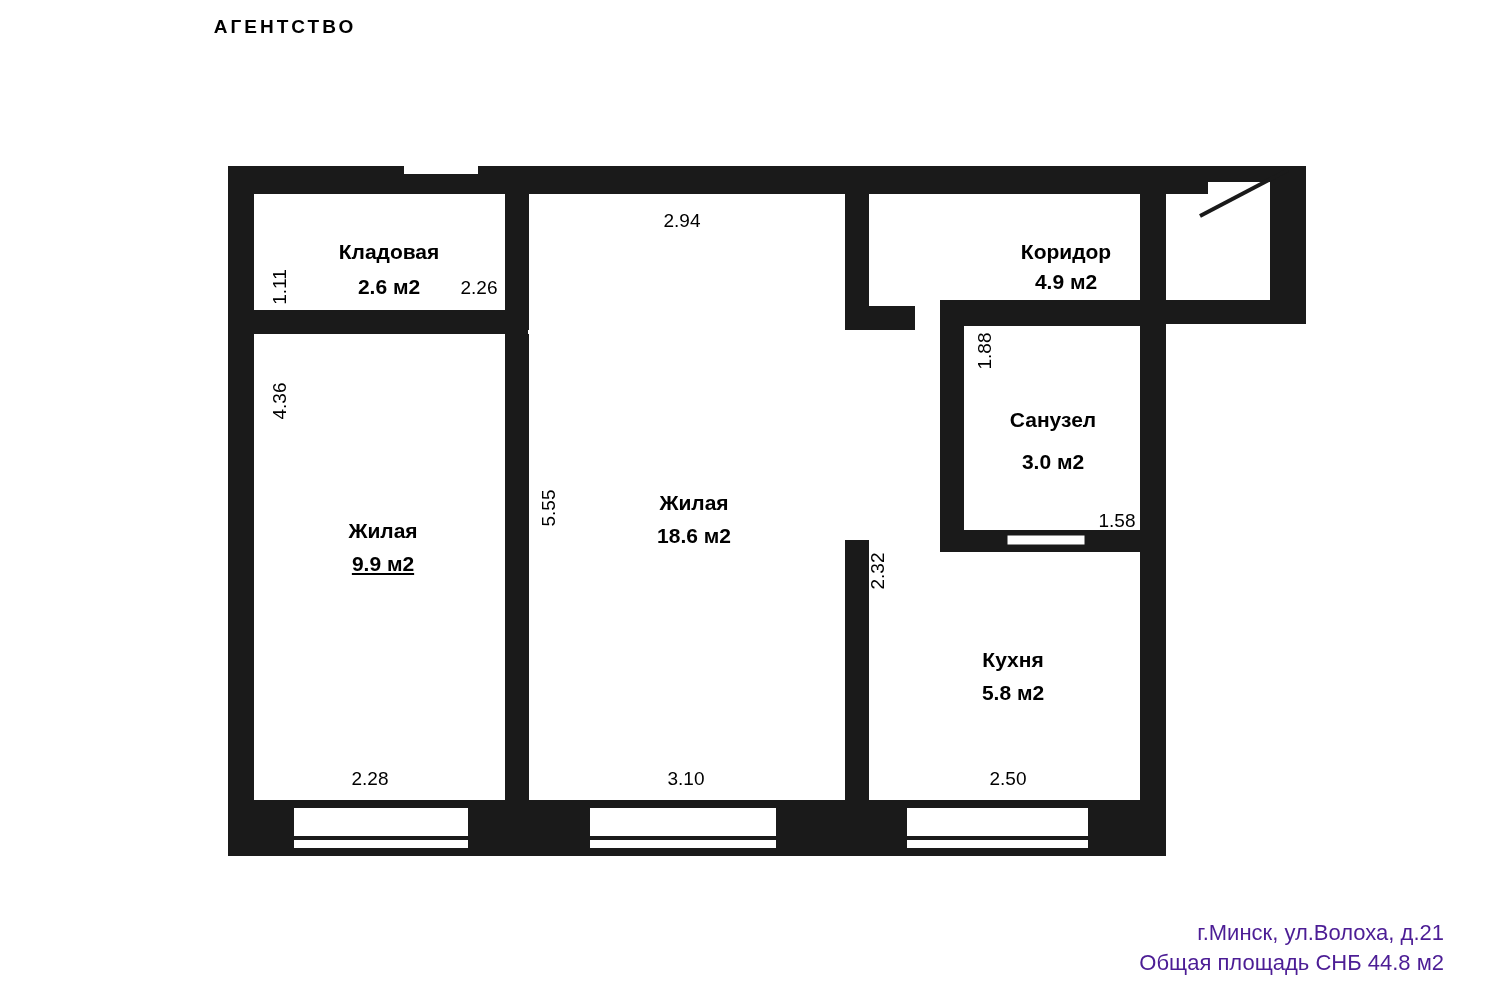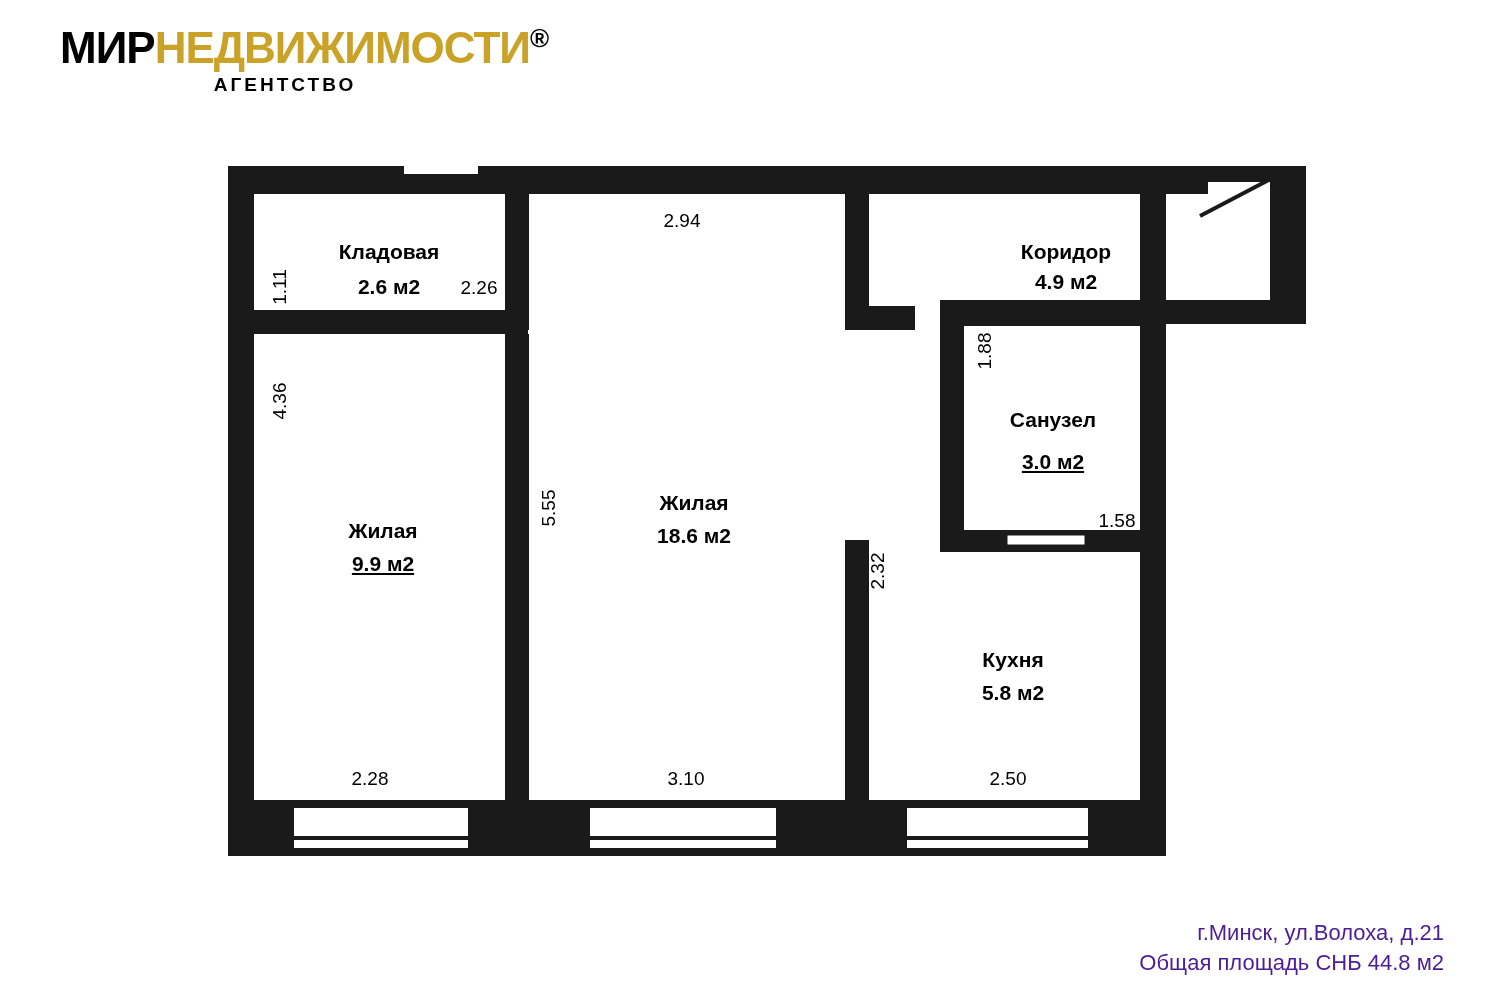--- a/index.html
+++ b/index.html
@@ -92,21 +92,20 @@
   }
   .dim-v {
     font-size: 19px;
     transform-origin: center center;
   }
 </style>
 </head>
 <body>
 
 <div id="logo">
-  <div class="logo-line1"><span class="word-mir">МИР</span><span class="word-ned">НЕДВИЖИМОСТИ</span><span class="reg">®</span></div>
   <div class="logo-line2">АГЕНТСТВО</div>
 </div>
 
 <div id="plan">
 
   <svg width="1500" height="1000" viewBox="0 0 1500 1000" style="position:absolute;left:0;top:0;">
 
     <g fill="#1a1a1a" stroke="none">
 
       <rect x="228" y="166" width="176" height="28"></rect>
@@ -167,21 +166,21 @@
 
   </svg>
 
   <div class="lbl room-name" style="left:389px; top:240px;">Кладовая</div>
   <div class="lbl room-area" style="left:389px; top:275px;">2.6 м2</div>
 
   <div class="lbl room-name" style="left:1066px; top:240px;">Коридор</div>
   <div class="lbl room-area" style="left:1066px; top:270px;">4.9 м2</div>
 
   <div class="lbl room-name" style="left:1053px; top:408px;">Санузел</div>
-  <div class="lbl room-area" style="left:1053px; top:450px;text-decoration:underline;">3.0 м2</div>
+  <div class="lbl room-area" style="left:1053px; top:450px;">3.0 м2</div>
 
   <div class="lbl room-name" style="left:383px; top:519px;">Жилая</div>
   <div class="lbl room-area" style="left:383px; top:552px;text-decoration:underline;">9.9 м2</div>
 
   <div class="lbl room-name" style="left:694px; top:491px;">Жилая</div>
   <div class="lbl room-area" style="left:694px; top:524px;">18.6 м2</div>
 
   <div class="lbl room-name" style="left:1013px; top:648px;">Кухня</div>
   <div class="lbl room-area" style="left:1013px; top:681px;">5.8 м2</div>
 

